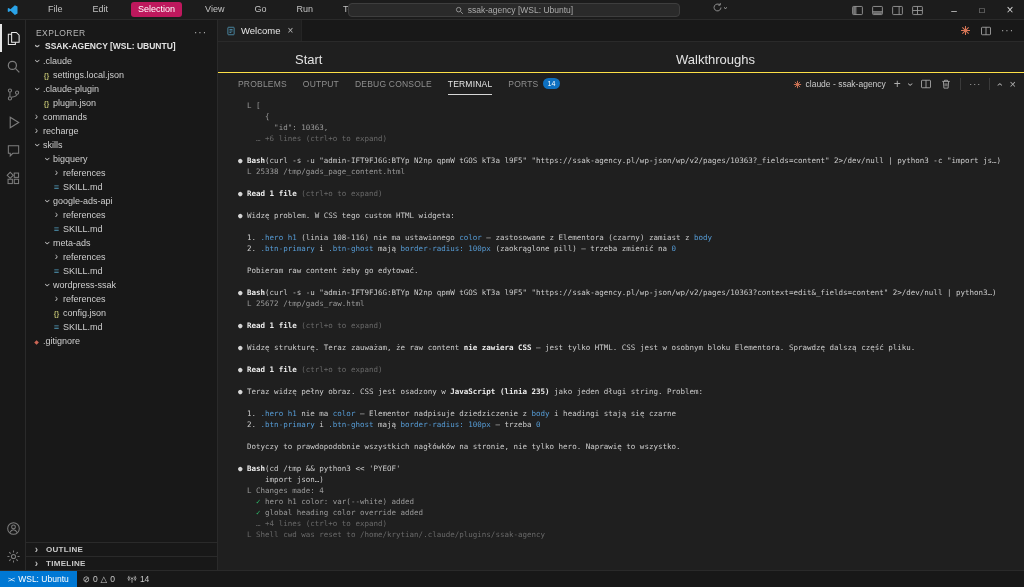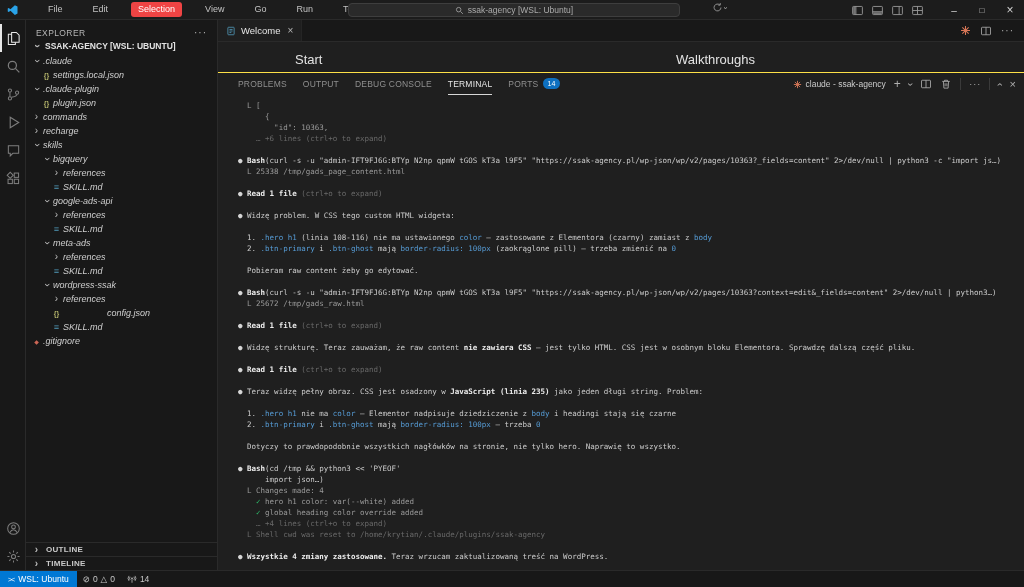--- a/index.html
+++ b/index.html
@@ -5,21 +5,21 @@
   *{margin:0;padding:0;box-sizing:border-box;}
   html,body{width:1024px;height:587px;overflow:hidden;}
   body{background:#1f1f1f;font-family:"Liberation Sans",sans-serif;color:#ccc;}
   .window{display:flex;flex-direction:column;width:1024px;height:587px;}
 
   
   .titlebar{position:relative;height:20px;background:#1c1c1c;border-bottom:1px solid #2a2a2a;display:flex;align-items:center;flex:0 0 20px;}
   .app-logo{width:14px;height:14px;margin:0 5px 0 6px;display:flex;align-items:center;justify-content:center;}
   .menubar{display:flex;align-items:center;height:100%;}
   .menu-item{font-size:9px;color:#c2c2c2;padding:0 7px;height:15px;line-height:15px;border-radius:3px;white-space:nowrap;margin-left:16px;}
-  .menu-item.hl{background:#ef4444;color:#ffffff;}
+  .menu-item.hl{background:#be185d;color:#ffffff;}
   .tb-search{position:absolute;left:348px;top:3px;width:332px;height:14px;background:#2a2a2a;border:1px solid #3e3e3e;border-radius:4px;display:flex;align-items:center;justify-content:center;gap:4px;font-size:8.5px;color:#ababab;}
   .tb-right{position:absolute;right:0;top:0;height:20px;display:flex;align-items:center;}
   .tb-icon{width:18px;height:16px;display:flex;align-items:center;justify-content:center;color:#9a9a9a;}
   .tb-sync{position:absolute;left:712px;top:2px;display:flex;align-items:center;color:#9a9a9a;gap:1px;}
   .win-btn{width:28px;height:20px;display:flex;align-items:center;justify-content:center;color:#d0d0d0;font-size:10px;}
   .layout-group{display:flex;align-items:center;gap:2px;margin-right:14px;}
 
   
   .main{flex:1;display:flex;min-height:0;}
   .activitybar{width:26px;background:#181818;border-right:1px solid #2a2a2a;display:flex;flex-direction:column;align-items:center;padding-top:4px;}
@@ -34,21 +34,21 @@
   .sb-ellipsis{color:#b6b6b6;font-size:10px;letter-spacing:1px;}
   .sb-project{height:16px;display:flex;align-items:center;gap:2px;padding-left:4px;color:#e2e2e2;font-weight:700;font-size:8.5px;white-space:nowrap;}
   .tree{flex:0 0 auto;}
   .trow{height:14px;display:flex;align-items:center;color:#cfcfcf;white-space:nowrap;}
   .slot{width:13px;display:inline-flex;align-items:center;justify-content:center;flex:0 0 13px;}
   .chev{color:#bdbdbd;font-size:10px;line-height:10px;display:inline-block;}
   .chev.down{transform:rotate(90deg);}
   .ic-json{color:#b5b56b;font-size:7px;font-weight:700;}
   .ic-md{color:#519aba;font-size:9px;}
   .ic-git{color:#cc6655;font-size:6px;}
-  .tlabel{font-size:9px;font-style:italic;}
+  .tlabel{font-size:9px;}
   .sb-bottom{margin-top:auto;}
   .sb-section{height:14px;display:flex;align-items:center;gap:3px;border-top:1px solid #2a2a2a;padding-left:4px;color:#c9c9c9;font-weight:700;font-size:8px;letter-spacing:.3px;}
 
   
   .editor-area{flex:1;display:flex;flex-direction:column;min-width:0;background:#1f1f1f;}
   .tabbar{height:22px;background:#181818;display:flex;align-items:stretch;flex:0 0 22px;border-bottom:1px solid #2a2a2a;}
   .tab{background:#1f1f1f;display:flex;align-items:center;gap:5px;padding:0 8px;border-right:1px solid #252525;font-size:9.5px;color:#e6e6e6;}
   .tab-close{color:#b5b5b5;font-size:10px;margin-left:2px;}
   .tab-actions{margin-left:auto;display:flex;align-items:center;gap:9px;padding-right:10px;color:#ababab;}
   .welcome{position:relative;height:30px;flex:0 0 30px;background:#1f1f1f;}
@@ -323,21 +323,21 @@
               <span class="chev down">›</span>
             </span>
             <span class="tlabel">wordpress-ssak</span>
           </div>
           <div class="trow" style="padding-left: 24px;">
             <span class="slot">
               <span class="chev">›</span>
             </span>
             <span class="tlabel">references</span>
           </div>
-          <div class="trow" style="padding-left: 24px; gap: 44px;">
+          <div class="trow" style="padding-left: 24px;">
             <span class="slot ic-json">{}</span>
             <span class="tlabel">config.json</span>
           </div>
           <div class="trow" style="padding-left: 24px;">
             <span class="slot ic-md">≡</span>
             <span class="tlabel">SKILL.md</span>
           </div>
           <div class="trow" style="padding-left: 4px;">
             <span class="slot ic-git">◆</span>
             <span class="tlabel">.gitignore</span>
@@ -475,21 +475,20 @@
             <div class="tline"><span class="t-plain">  Dotyczy to prawdopodobnie wszystkich nagłówków na stronie, nie tylko hero. Naprawię to wszystko.</span></div>
             <div class="tline">&nbsp;</div>
             <div class="tline"><span class="t-bullet">● </span><span class="t-bold">Bash</span><span class="t-plain">(cd /tmp &amp;&amp; python3 &lt;&lt; 'PYEOF'</span></div>
             <div class="tline"><span class="t-plain">      import json…)</span></div>
             <div class="tline"><span class="t-sub">  L Changes made: 4</span></div>
             <div class="tline"><span class="t-sub">    </span><span class="t-green">✓</span><span class="t-sub"> hero h1 color: var(--white) added</span></div>
             <div class="tline"><span class="t-sub">    </span><span class="t-green">✓</span><span class="t-sub"> global heading color override added</span></div>
             <div class="tline"><span class="t-dim">    … +4 lines (ctrl+o to expand)</span></div>
             <div class="tline"><span class="t-dim">  L Shell cwd was reset to /home/krytian/.claude/plugins/ssak-agency</span></div>
             <div class="tline">&nbsp;</div>
-            <div class="tline"><span class="t-bullet">● </span><span class="t-bold">Wszystkie 4 zmiany zastosowane.</span><span class="t-plain"> Teraz wrzucam zaktualizowaną treść na WordPress.</span></div>
           </div>
       </div>
 
     </div>
   </div>
 
   <div class="statusbar">
     <div class="remote">
       <span class="remote-glyph">&gt;&lt;</span>
       <span>WSL: Ubuntu</span>

